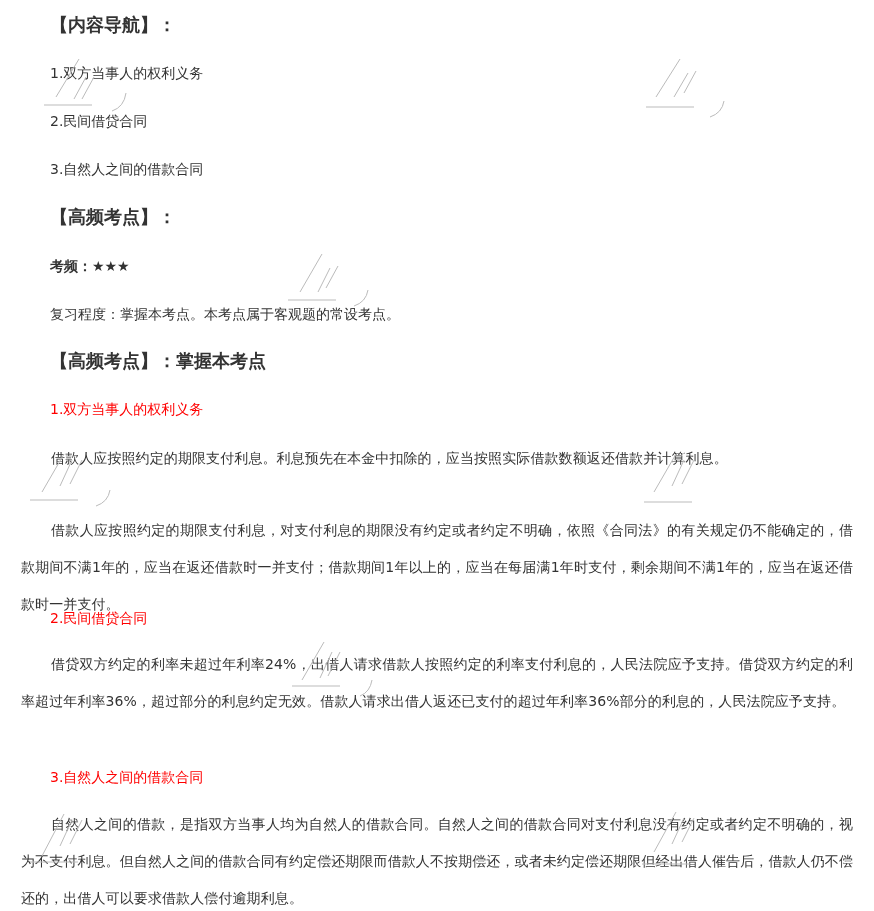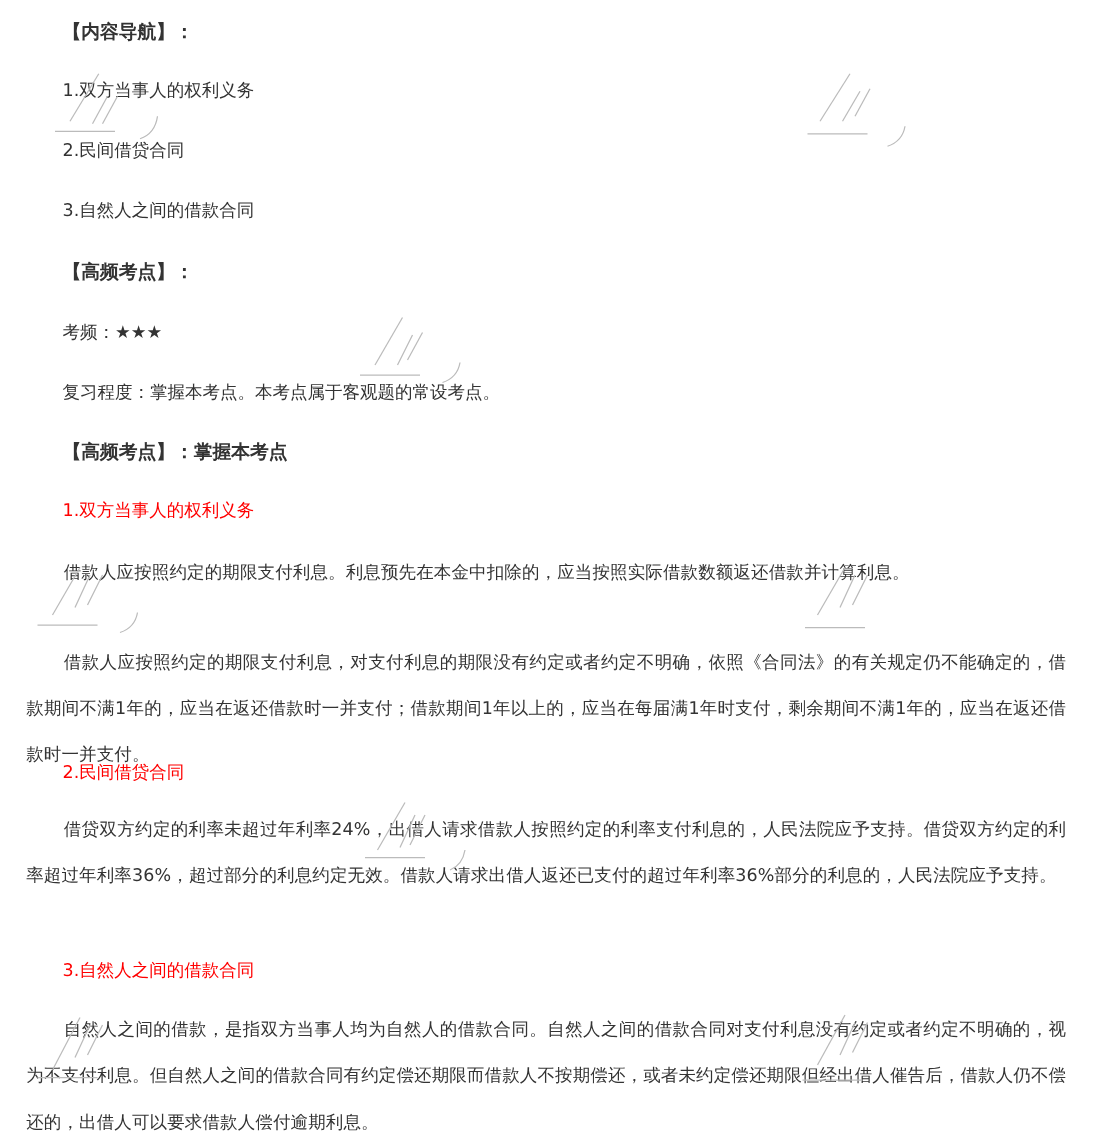--- a/index.html
+++ b/index.html
@@ -23,21 +23,22 @@
     width: 874px;
   }
   .line {
     position: absolute;
     white-space: nowrap;
     font-size: 14px;
     line-height: 20px;
   }
   .bold {
     font-weight: bold;
-    font-size: 15px;
+    font-size: 18px;
+    font-family: Liberation Serif, serif;
   }
   .red {
     color: #ff0000;
   }
   .para {
     position: absolute;
     left: 21px;
     width: 832px;
     font-size: 14px;
     line-height: 37px;
@@ -55,21 +56,21 @@
 <body>
 
 <div class="doc">
 
   <div class="line bold" style="left:50px; top:15px;">【内容导航】：</div>
   <div class="line" style="left:50px; top:63px;">1.双方当事人的权利义务</div>
   <div class="line" style="left:50px; top:111px;">2.民间借贷合同</div>
   <div class="line" style="left:50px; top:159px;">3.自然人之间的借款合同</div>
 
   <div class="line bold" style="left:50px; top:207px;">【高频考点】：</div>
-  <div class="line" style="left:50px; top:256px;">考频：★★★</div>
+  <div class="line" style="left:50px; top:256px;font-weight:bold;">考频：★★★</div>
   <div class="line" style="left:50px; top:304px;">复习程度：掌握本考点。本考点属于客观题的常设考点。</div>
 
   <div class="line bold" style="left:50px; top:351px;">【高频考点】：掌握本考点</div>
 
   <div class="line red" style="left:50px; top:399px;">1.双方当事人的权利义务</div>
   <div class="para" style="top:440px;">借款人应按照约定的期限支付利息。利息预先在本金中扣除的，应当按照实际借款数额返还借款并计算利息。</div>
   <div class="para" style="top:512px;">借款人应按照约定的期限支付利息，对支付利息的期限没有约定或者约定不明确，依照《合同法》的有关规定仍不能确定的，借款期间不满1年的，应当在返还借款时一并支付；借款期间1年以上的，应当在每届满1年时支付，剩余期间不满1年的，应当在返还借款时一并支付。</div>
 
   <div class="line red" style="left:50px; top:608px;">2.民间借贷合同</div>
   <div class="para" style="top:646px;">借贷双方约定的利率未超过年利率24%，出借人请求借款人按照约定的利率支付利息的，人民法院应予支持。借贷双方约定的利率超过年利率36%，超过部分的利息约定无效。借款人请求出借人返还已支付的超过年利率36%部分的利息的，人民法院应予支持。</div>

